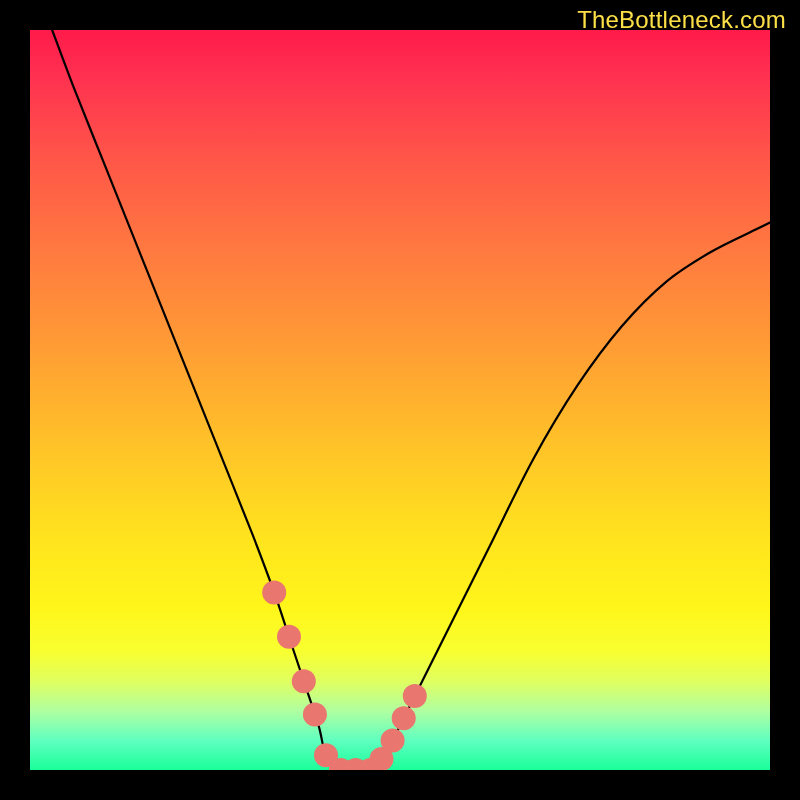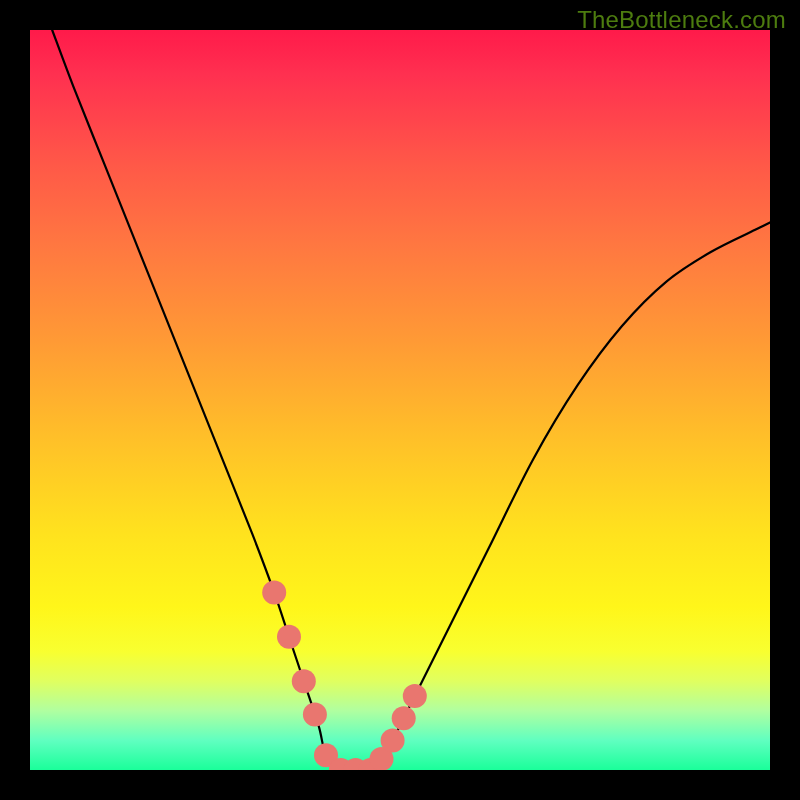--- a/index.html
+++ b/index.html
@@ -37,21 +37,21 @@
       #e0ff60 88%,
       #b0ffa0 92%,
       #60ffc0 96%,
       #1aff9a 100%
     );
   }
   .watermark {
     position: absolute;
     top: 6px;
     right: 14px;
-    color: #4d7c0f;
+    color: #fde047;
     font-size: 24px;
     font-weight: 500;
     letter-spacing: 0.2px;
   }
   svg.curve {
     position: absolute;
     left: 0;
     top: 0;
     width: 100%;
     height: 100%;

